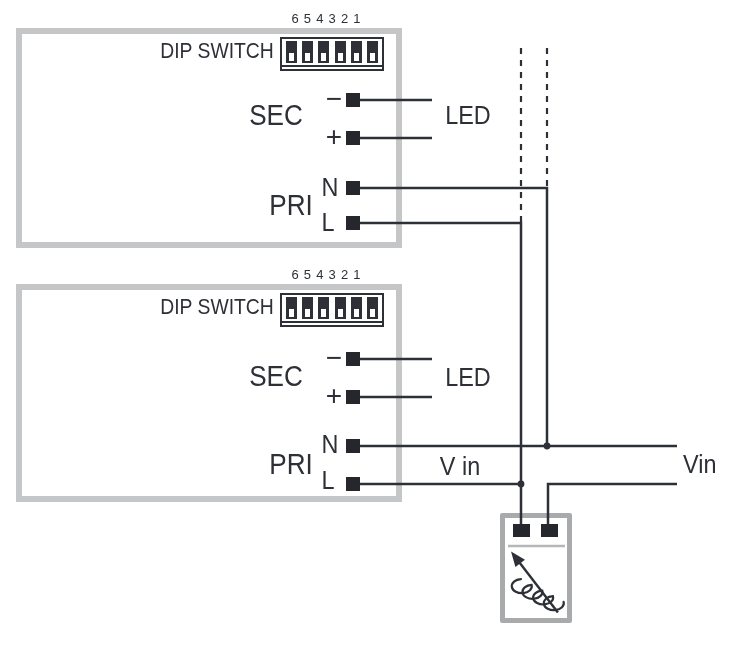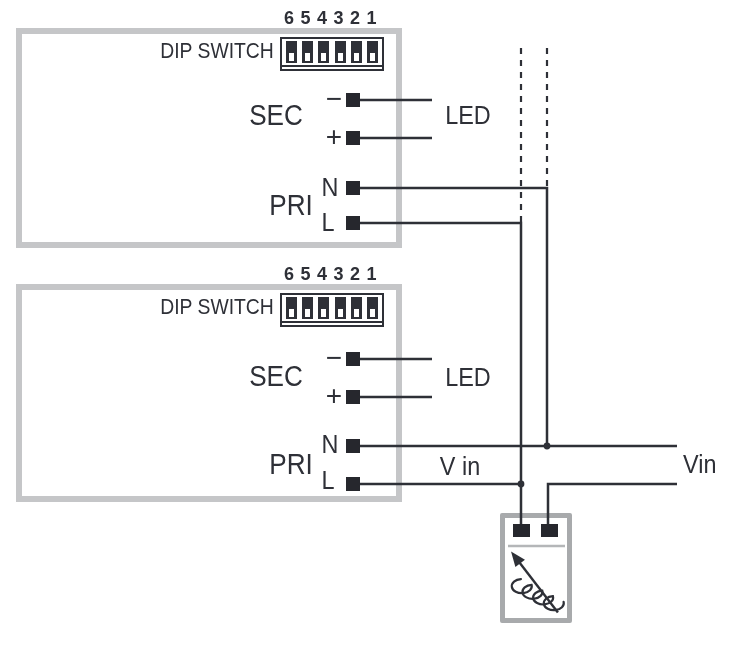--- a/index.html
+++ b/index.html
@@ -22,21 +22,21 @@
   .lbl { position:absolute; white-space:nowrap; color:#2e3037; z-index:3; }
   .center { text-align:center; }
   .right  { text-align:right; }
   .cond   { transform:scaleX(0.9); transform-origin:center center; }
   .cond-r { transform:scaleX(0.9); transform-origin:right  center; }
   .cond-l { transform:scaleX(0.9); transform-origin:left   center; }
   .t29 { font-size:29px; line-height:29px; }
   .t28 { font-size:28px; line-height:28px; }
   .t26 { font-size:26px; line-height:26px; }
   .t21 { font-size:21.5px; line-height:21px; }
-  .t15 { font-size:18px; line-height:15px; word-spacing:1.5px;font-weight:bold; }
+  .t15 { font-size:13px; line-height:15px; word-spacing:1.5px; }
   .dip-icon {
     position:absolute; left:280px; width:104px; height:34px;
     border:2px solid #2e3037; background:#ffffff; box-sizing:border-box; z-index:3;
   }
   .dip1 { top:37px; }  .dip2 { top:293px; }
   .dip-row {
     position:absolute; top:2px; left:4px; right:4px; height:22px;
     display:flex; justify-content:space-between;
   }
   .dip-cell { width:11px; height:22px; background:#2e3037; position:relative; }

